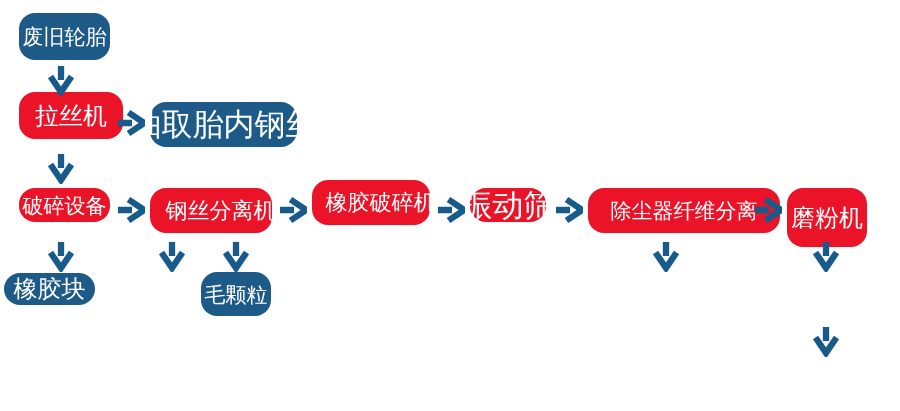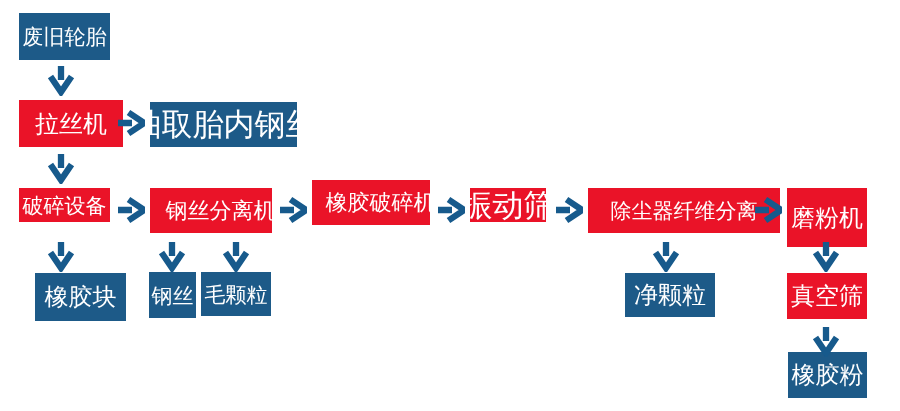--- a/index.html
+++ b/index.html
@@ -19,53 +19,50 @@
     position: absolute;
     display: flex;
     align-items: center;
     justify-content: center;
     color: var(--text, #ffffff);
     font-size: 24px;
     line-height: 1;
     white-space: nowrap;
     box-sizing: border-box;
     text-align: center;
+    border-radius: 16px;
   }
   .node.process { background: var(--process-box, #ea1328); }
   .node.material { background: var(--material-box, #1d5a88); }
   .fs21 { font-size: 21px; }
   .fs22 { font-size: 22px; padding-left: 19px; }
   .fs23 { font-size: 31px; }
   .arrow {
     position: absolute;
     color: var(--arrow, #175a8c);
     line-height: 0;
   }
   .arrow svg { display: block; }
 </style>
 </head>
 <body>
 
 <div class="stage">
 
   <div class="node material fs21" style="left:19px;top:13px;width:91px;height:47px">废旧轮胎</div>
-  <div class="node process" style="left:19px;top:100px;width:104px;height:47px">拉丝机</div>
+  <div class="node process" style="left:19px;top:92px;width:104px;height:47px">拉丝机</div>
   <div class="node material fs23" style="left:150px;top:102px;width:147px;height:45px">抽取胎内钢丝</div>
   <div class="node process fs21" style="left:19px;top:188px;width:91px;height:34px">破碎设备</div>
   <div class="node process fs22" style="left:150px;top:188px;width:122px;height:45px">钢丝分离机</div>
   <div class="node process fs22" style="left:312px;top:180px;width:118px;height:45px">橡胶破碎机</div>
   <div class="node process fs23" style="left:470px;top:188px;width:76px;height:34px">振动筛</div>
   <div class="node process fs21" style="left:588px;top:188px;width:192px;height:45px">除尘器纤维分离</div>
   <div class="node process" style="left:787px;top:188px;width:80px;height:59px">磨粉机</div>
-  <div class="node material" style="left:35px;top:273px;width:91px;height:48px">橡胶块</div>
-  <div class="node material fs21" style="left:149px;top:272px;width:47px;height:46px">钢丝</div>
+  <div class="node material" style="left:4px;top:273px;width:91px;height:32px">橡胶块</div>
   <div class="node material fs21" style="left:201px;top:272px;width:70px;height:44px">毛颗粒</div>
-  <div class="node material" style="left:625px;top:273px;width:90px;height:44px">净颗粒</div>
-  <div class="node process" style="left:787px;top:273px;width:80px;height:46px">真空筛</div>
-  <div class="node material" style="left:788px;top:352px;width:79px;height:46px">橡胶粉</div>
 
   <div class="arrow" style="left:47px;top:63px">
     <svg width="28" height="33" viewBox="0 0 28 33">
         <path d="M14 3 V17 M3.5 13.5 L14 29 L24.5 13.5" fill="none" stroke="currentColor" stroke-width="6.3"></path>
       </svg>
   </div>
   <div class="arrow" style="left:47px;top:151px">
     <svg width="28" height="33" viewBox="0 0 28 33">
         <path d="M14 3 V17 M3.5 13.5 L14 29 L24.5 13.5" fill="none" stroke="currentColor" stroke-width="6.3"></path>
       </svg>

